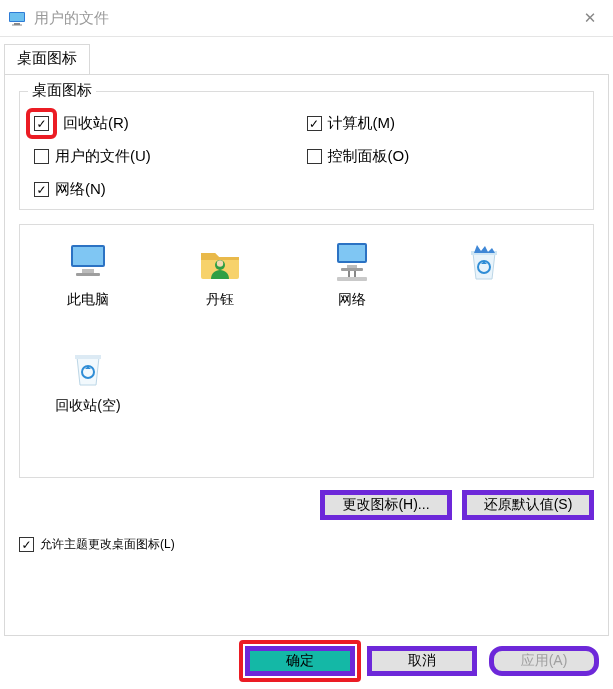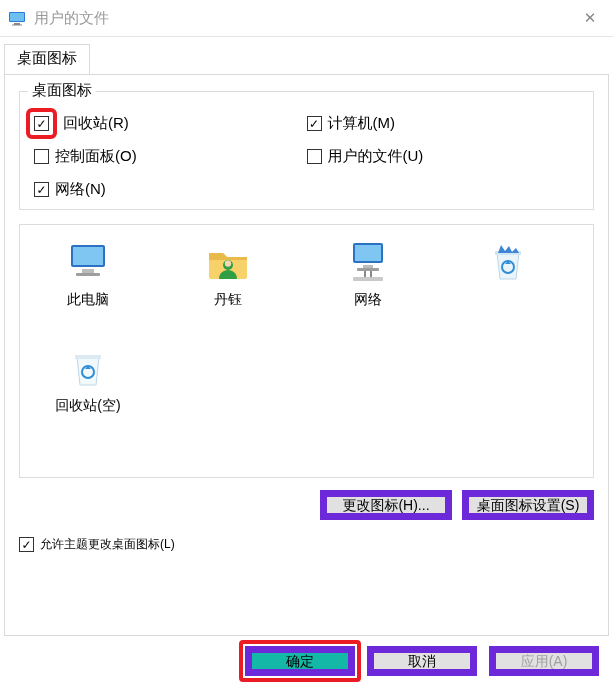--- a/index.html
+++ b/index.html
@@ -112,21 +112,21 @@
   
   .icons-box {
     border: 1px solid #dcdcdc;
     margin-top: 14px;
     padding: 10px 4px 16px 4px;
     height: 254px;
     box-sizing: border-box;
   }
   .icons-row {
     display: flex;
-    gap: 12px;
+    gap: 4px;
   }
   .icon-cell {
     width: 128px;
     text-align: center;
     font-size: 14px;
     padding-top: 4px;
   }
   .icon-img {
     width: 46px;
     height: 46px;
@@ -139,21 +139,21 @@
   
   .btn-row {
     margin-top: 12px;
     display: flex;
     justify-content: flex-end;
     gap: 10px;
   }
   .btn {
     min-width: 132px;
     height: 30px;
-    border: 7px solid #6d28d9;
+    border: 5px solid #6d28d9;
     background: #e1e1e1;
     font-size: 14px;
     font-family: inherit;
     cursor: default;
     padding: 0 6px;
   }
   .btn.primary { background: #14b8a6; }
   .allow-row {
     margin-top: 16px;
     display: flex;
@@ -167,21 +167,21 @@
     left: 0; right: 0; bottom: 0;
     height: 56px;
     border-top: 1px solid transparent;
     display: flex;
     justify-content: flex-end;
     align-items: center;
     gap: 12px;
     padding-right: 14px;
   }
   .actions .btn { min-width: 110px; }
-  .actions .btn.disabled { color: #a0a0a0; }
+  .actions .btn.disabled { color: #a0a0a0; border-radius: 13px; }
   .highlight-red-btn {
     border: 4px solid #eb1c24;
     border-radius: 4px;
     padding: 2px;
     margin: -6px;
     display: inline-flex;
   }
 </style>
 </head>
 <body>
@@ -211,27 +211,27 @@
       <label class="ck-item ck-col2">
         <span class="highlight-red">
           <span class="ck-box checked"></span>
         </span>
         <span style="margin-left:2px;">回收站(R)</span>
       </label>
       <label class="ck-item">
         <span class="ck-box checked"></span>
         <span>计算机(M)</span>
       </label>
+      <label class="ck-item">
+        <span class="ck-box"></span>
+        <span>用户的文件(U)</span>
+      </label>
       <label class="ck-item ck-col2">
         <span class="ck-box"></span>
         <span>控制面板(O)</span>
-      </label>
-      <label class="ck-item">
-        <span class="ck-box"></span>
-        <span>用户的文件(U)</span>
       </label>
       <label class="ck-item">
         <span class="ck-box checked"></span>
         <span>网络(N)</span>
       </label>
       <div></div>
     </div>
   </div>
 
   <div class="icons-box">
@@ -295,21 +295,21 @@
             <path d="M23 21l3 3h-6z" fill="#2f8dd6"></path>
           </svg>
         </div>
         <div>回收站(空)</div>
       </div>
     </div>
   </div>
 
   <div class="btn-row">
     <button class="btn">更改图标(H)...</button>
-    <button class="btn">桌面图标设置(S)</button>
+    <button class="btn">还原默认值(S)</button>
   </div>
 
   <label class="allow-row">
     <span class="ck-box checked"></span>
     <span>允许主题更改桌面图标(L)</span>
   </label>
 
 </div>
 
 <div class="actions">

